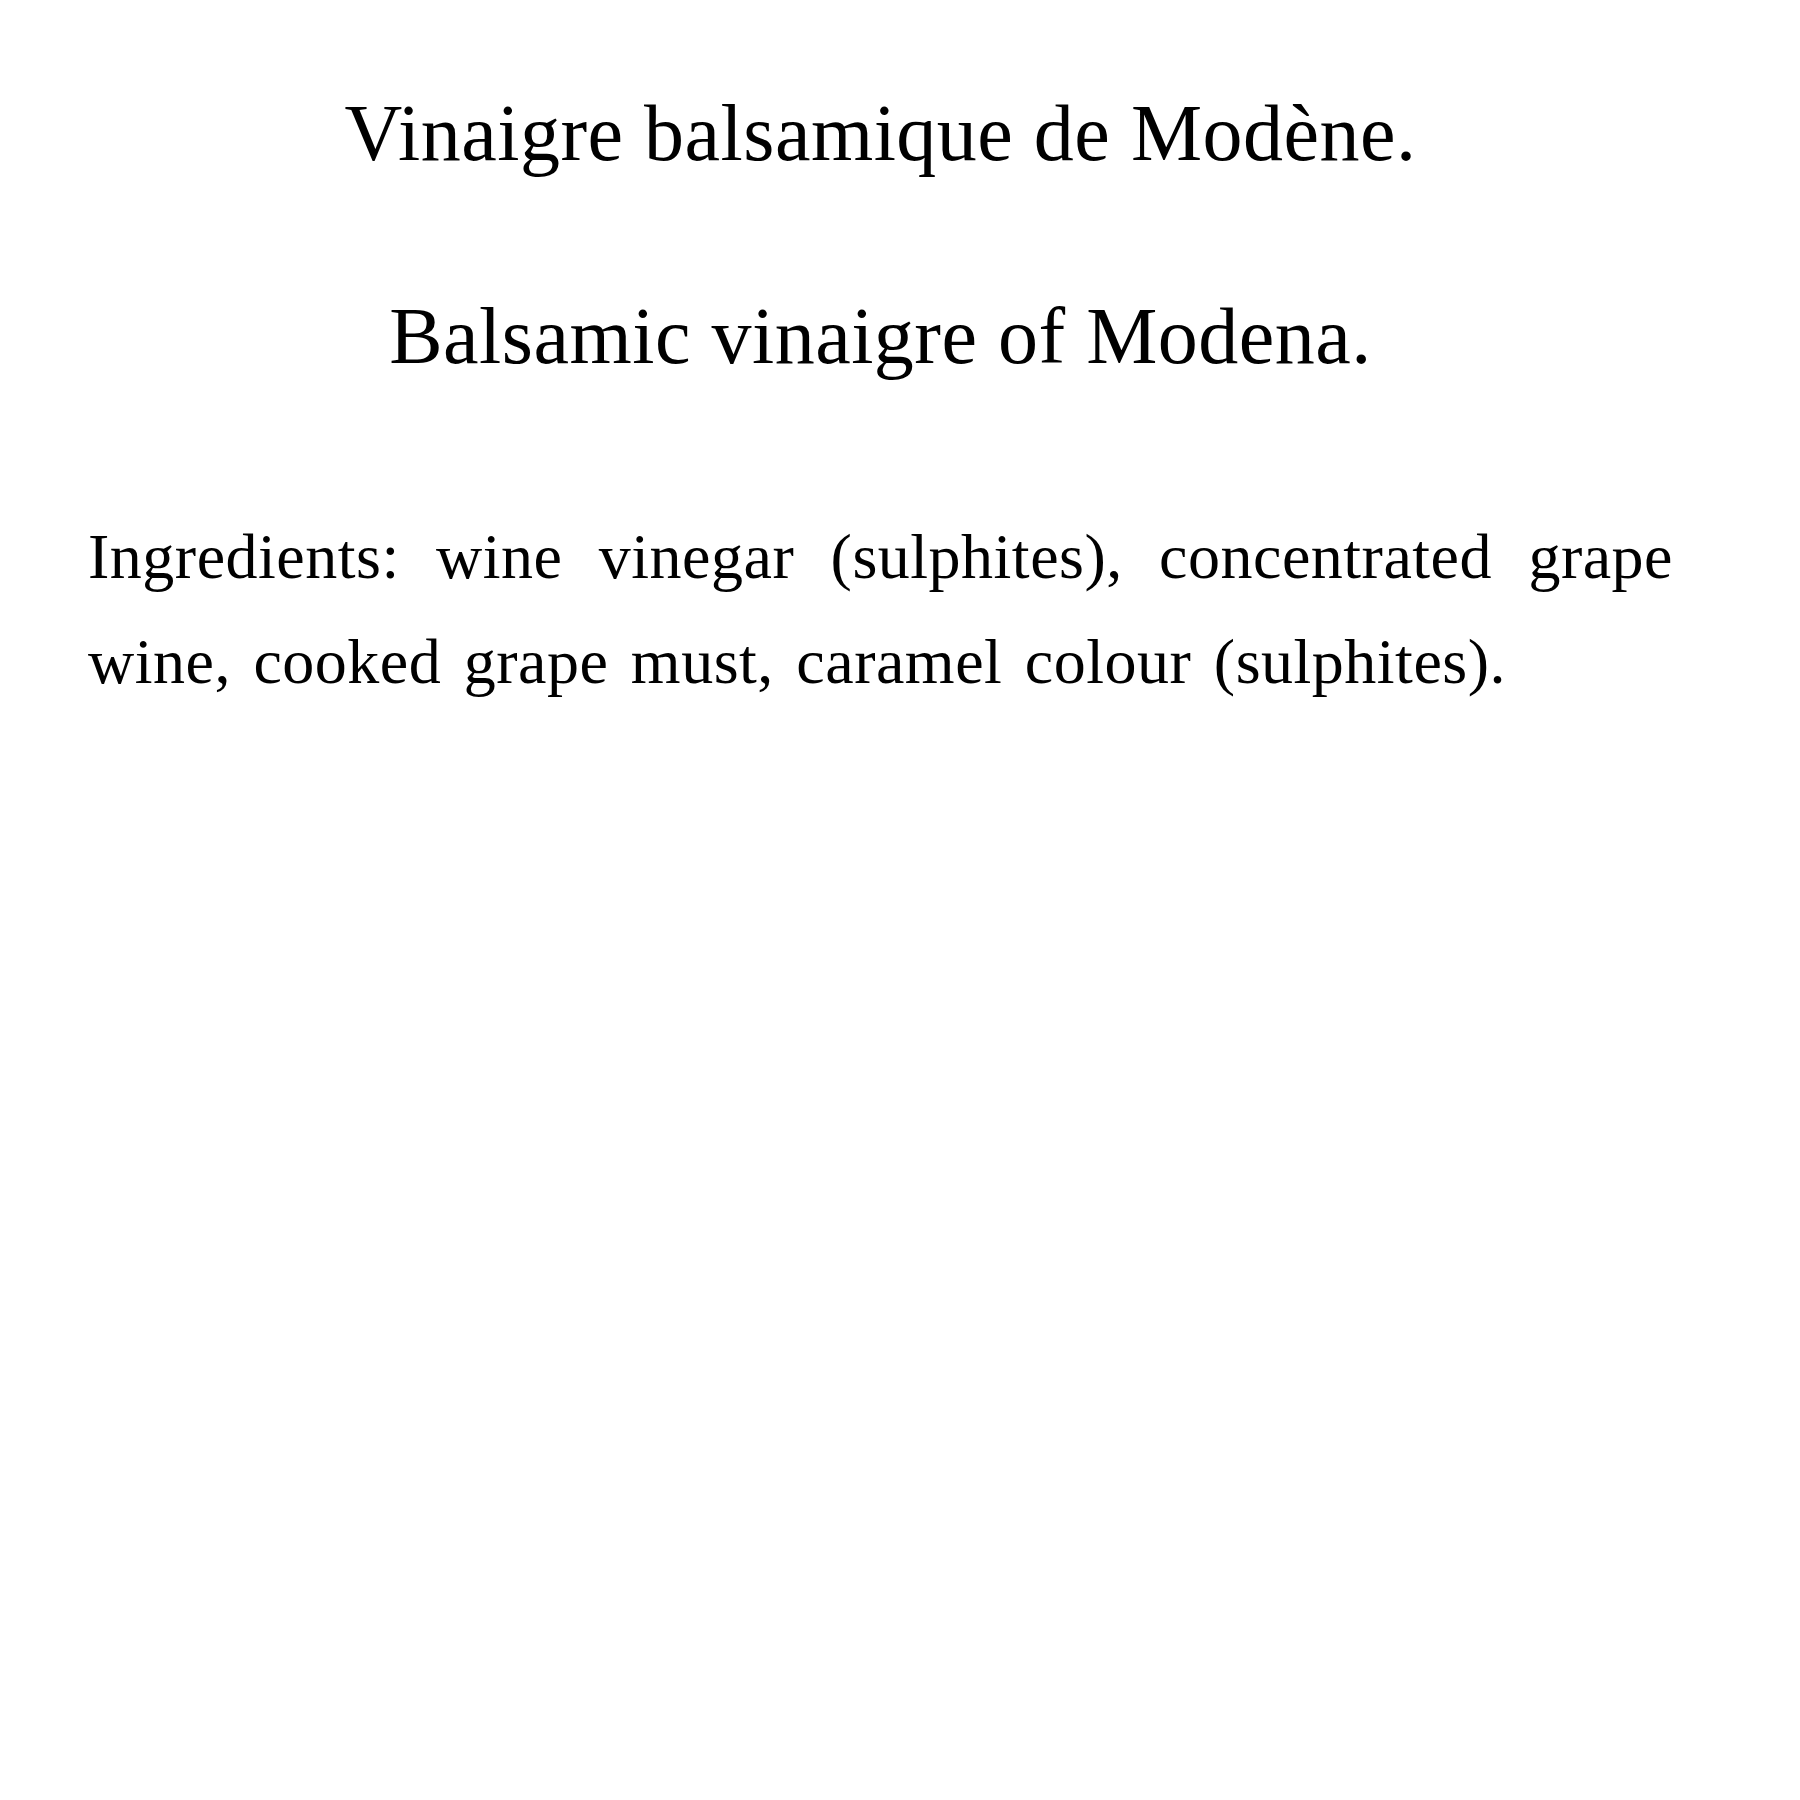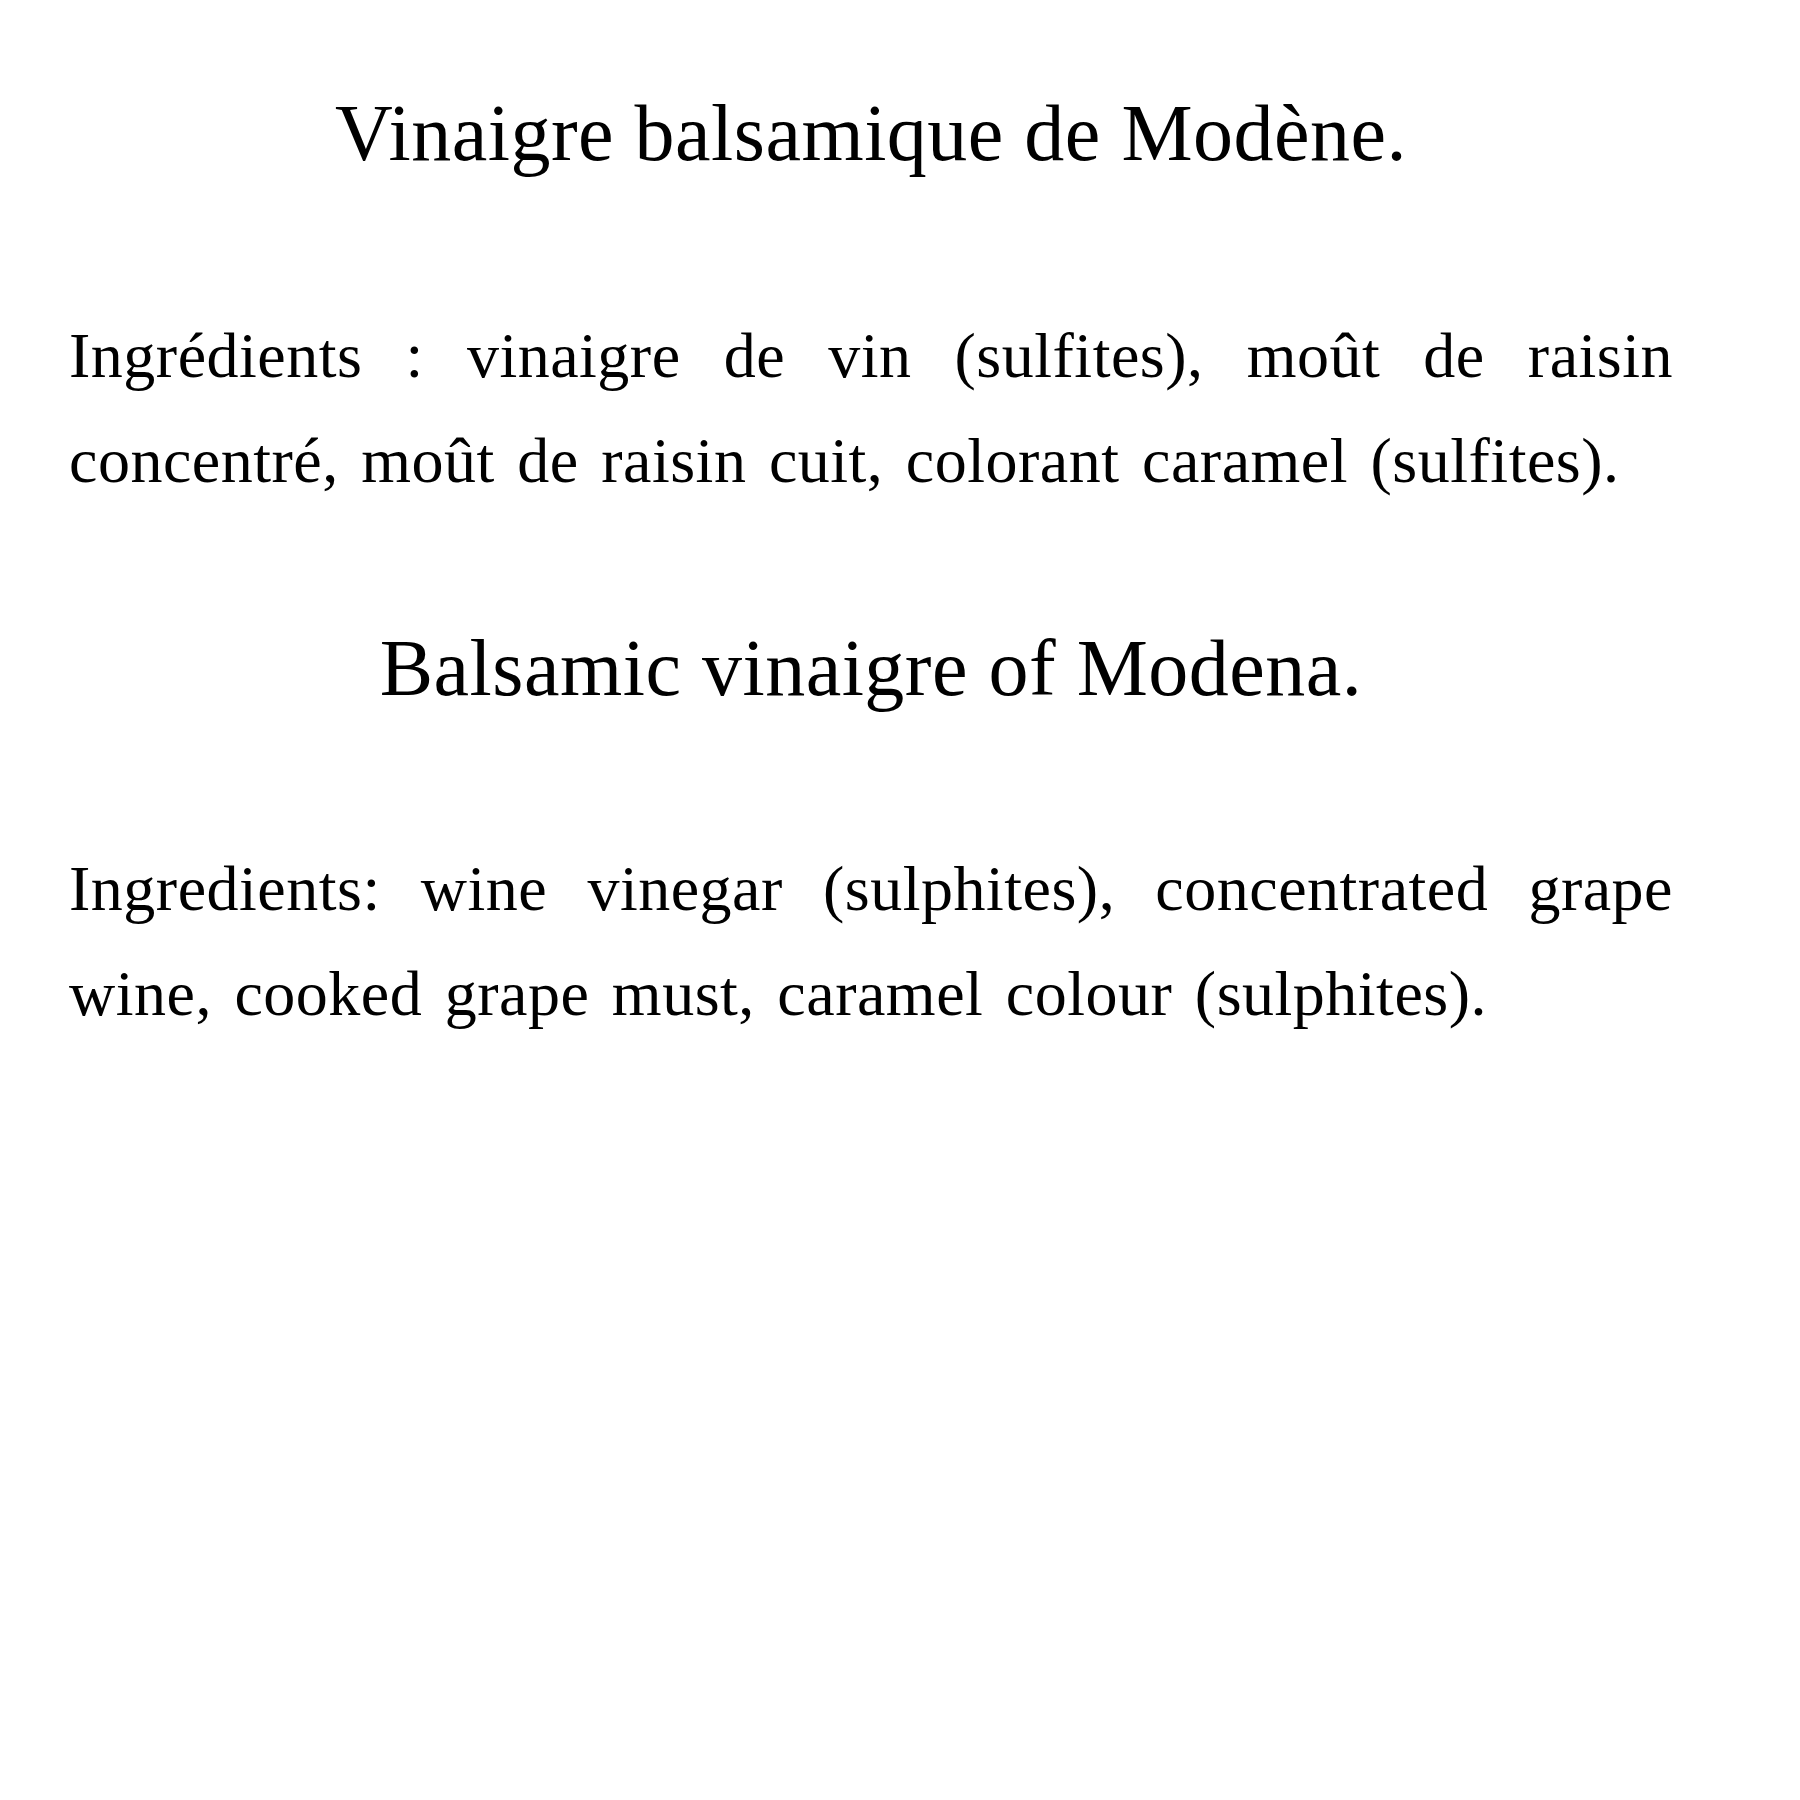--- a/index.html
+++ b/index.html
@@ -12,21 +12,21 @@
     background: #ffffff;
     font-family: "Liberation Serif", serif;
     color: #000000;
     -webkit-font-smoothing: antialiased;
   }
   .label-page {
     box-sizing: border-box;
     width: 1800px;
     height: 1800px;
     background: #ffffff;
-    padding: 85px 127px 0 69px;
+    padding: 85px 127px 0 88px;
     overflow: hidden;
   }
   .label-title {
     margin: 0;
     font-size: 80px;
     line-height: 96px;
     font-weight: normal;
     text-align: center;
     letter-spacing: 0.5px;
     white-space: nowrap;
@@ -47,19 +47,18 @@
     margin-top: 120px;
   }
 </style>
 </head>
 <body>
 
 <div class="label-page">
 
   <h1 class="label-title french">Vinaigre balsamique de Modène.</h1>
 
-  <p class="ingredients-paragraph french">Ingrédients : vinaigre de vin (sulfites), moût de raisin concentré, moût de raisin cuit, colorant caramel (sulfites).</p>
 
   <h1 class="label-title english">Balsamic vinaigre of Modena.</h1>
 
   <p class="ingredients-paragraph english">Ingredients: wine vinegar (sulphites), concentrated grape wine, cooked grape must, caramel colour (sulphites).</p>
 
 </div>
 
 </body></html>

